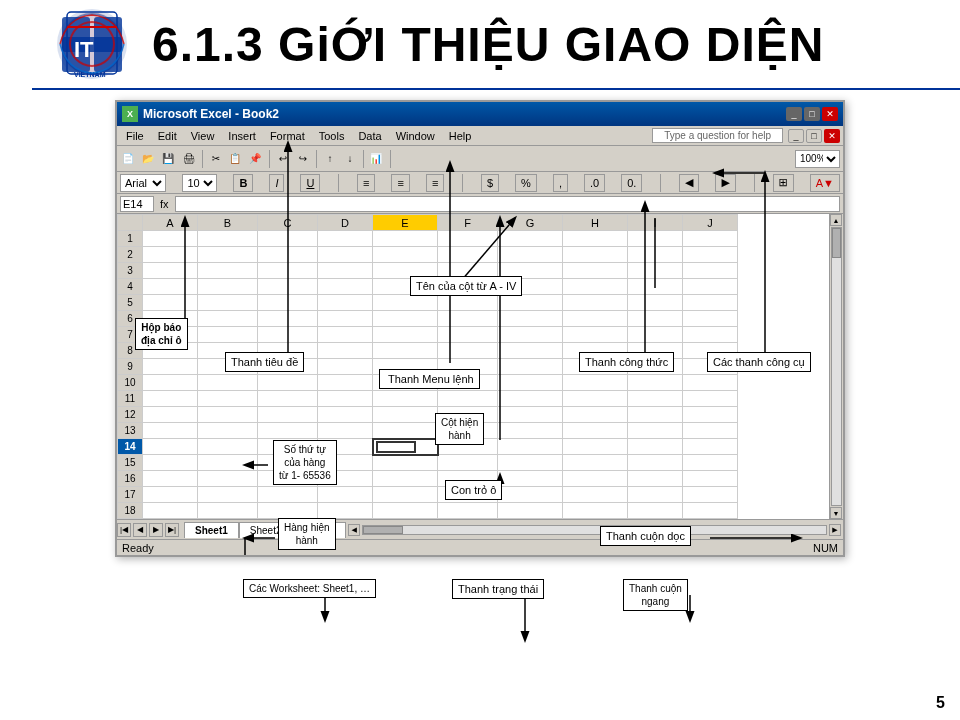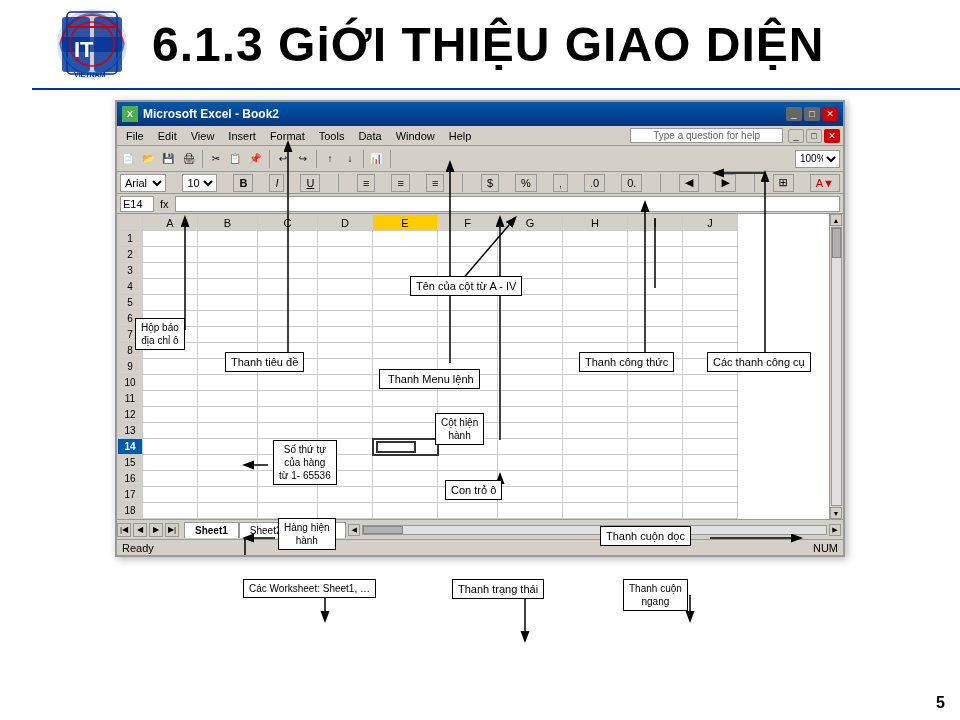--- a/index.html
+++ b/index.html
@@ -112,21 +112,21 @@
     }
     .menu-item {
       padding: 2px 6px;
       cursor: pointer;
       color: #000;
     }
     .menu-help {
       margin-left: auto;
       background: white;
       border: 1px solid #999;
-      padding: 1px 22px;
+      padding: 1px 11px;
       font-size: 10px;
       color: #666;
     }
 
     
     .toolbar {
       background: #d4d0c8;
       padding: 2px 3px;
       display: flex;
       align-items: center;
@@ -809,21 +809,21 @@
 
       <line x1="575" y1="495" x2="575" y2="520" stroke="black" stroke-width="1.5" marker-end="url(#arrow)"></line>
 
       <defs>
         <marker id="arrow" markerWidth="8" markerHeight="8" refX="6" refY="3" orient="auto">
           <path d="M0,0 L0,6 L8,3 z" fill="black"></path>
         </marker>
       </defs>
     </svg>
 
-    <div class="ann-label" style="left:20px;top:218px;font-size:10px;line-height:1.3;">
+    <div class="ann-label" style="left:20px;top:218px;font-size:10px;line-height:1.3;font-weight:bold;">
       <span>Hộp báo<br>địa chỉ ô</span>
     </div>
 
     <div class="ann-label" style="left:270px;top:176px;margin-left:25px;">
       <span>Tên của cột từ A - IV</span>
     </div>
 
     <div class="ann-label" style="left:110px;top:252px;">
       <span>Thanh tiêu đề</span>
     </div>

